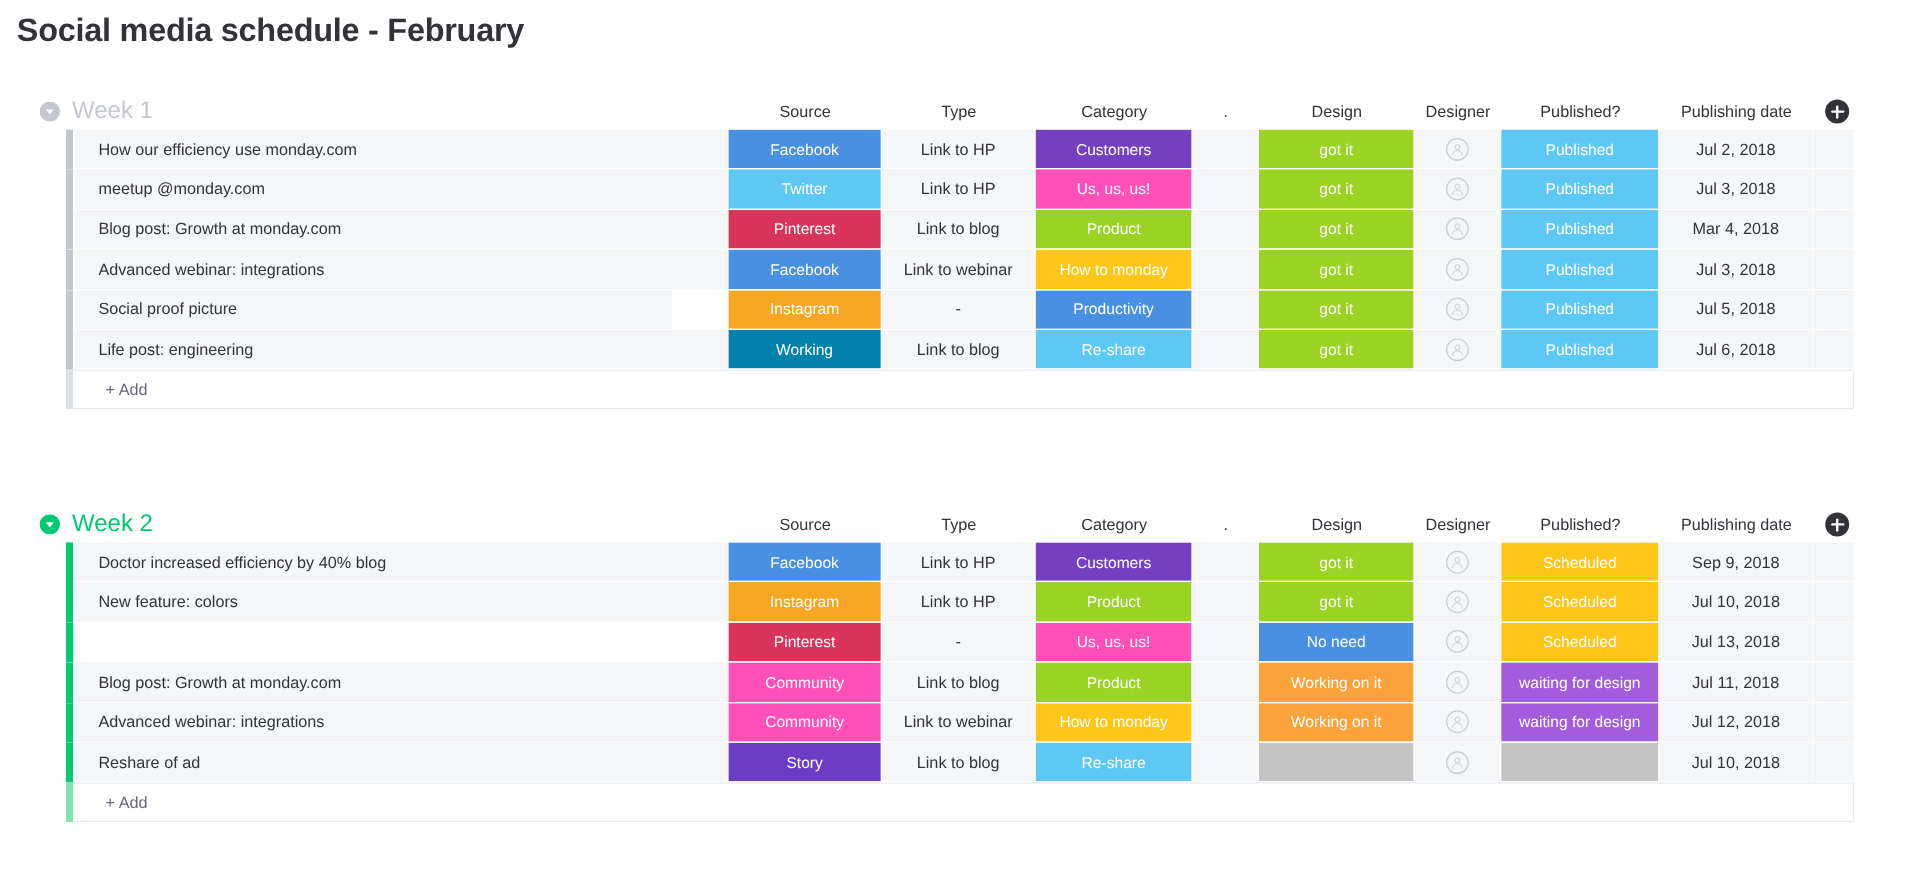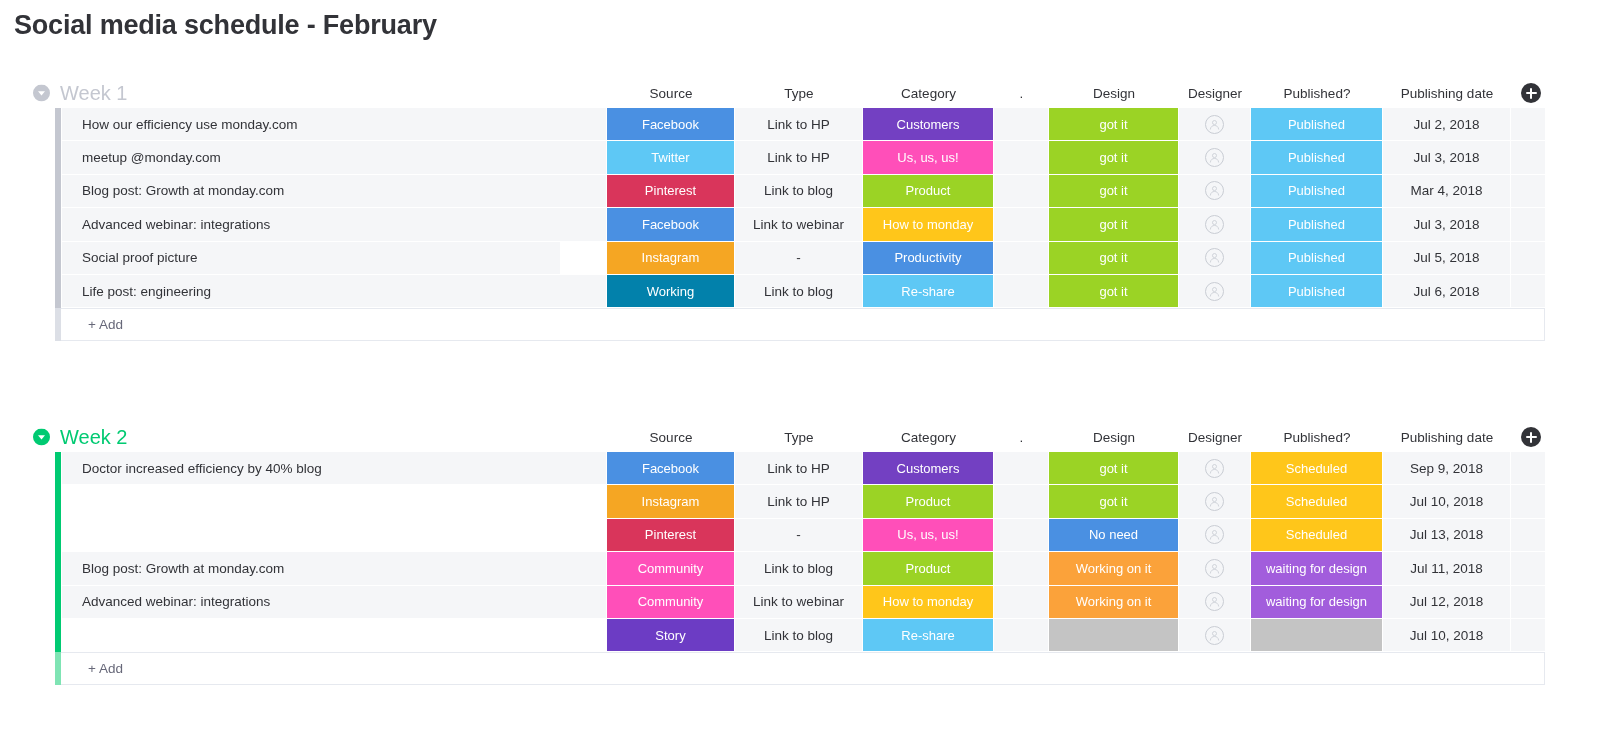--- a/index.html
+++ b/index.html
@@ -425,20 +425,21 @@
             <div class="cell" style="position: absolute; left: 1251px; top: 0px; bottom: 0px; width: 132px;">
               <div class="pill" style="background: rgb(255, 198, 26);">Scheduled</div>
             </div>
             <div class="cell" style="position: absolute; left: 1383px; top: 0px; bottom: 0px; width: 128px;">
               <span>Sep 9, 2018</span>
             </div>
             <div class="cell" style="position: absolute; left: 1511px; top: 0px; bottom: 0px; width: 35px;"></div>
           </div>
           <div class="row">
             <div class="accent" style="background: rgb(0, 202, 114);"></div>
+            <div class="cell name" style="position: absolute; left: 61px; top: 0px; bottom: 0px; width: 546px;">New feature: colors</div>
             <div class="cell" style="position: absolute; left: 607px; top: 0px; bottom: 0px; width: 128px;">
               <div class="pill" style="background: rgb(245, 166, 35);">Instagram</div>
             </div>
             <div class="cell" style="position: absolute; left: 735px; top: 0px; bottom: 0px; width: 128px;">
               <span>Link to HP</span>
             </div>
             <div class="cell" style="position: absolute; left: 863px; top: 0px; bottom: 0px; width: 131px;">
               <div class="pill" style="background: rgb(155, 211, 37);">Product</div>
             </div>
             <div class="cell" style="position: absolute; left: 994px; top: 0px; bottom: 0px; width: 55px;"></div>
@@ -551,20 +552,21 @@
             <div class="cell" style="position: absolute; left: 1251px; top: 0px; bottom: 0px; width: 132px;">
               <div class="pill" style="background: rgb(162, 93, 220);">waiting for design</div>
             </div>
             <div class="cell" style="position: absolute; left: 1383px; top: 0px; bottom: 0px; width: 128px;">
               <span>Jul 12, 2018</span>
             </div>
             <div class="cell" style="position: absolute; left: 1511px; top: 0px; bottom: 0px; width: 35px;"></div>
           </div>
           <div class="row">
             <div class="accent" style="background: rgb(0, 202, 114);"></div>
+            <div class="cell name" style="position: absolute; left: 61px; top: 0px; bottom: 0px; width: 546px;">Reshare of ad</div>
             <div class="cell" style="position: absolute; left: 607px; top: 0px; bottom: 0px; width: 128px; text-align: right;">
               <div class="pill" style="background: rgb(108, 60, 196);">Story</div>
             </div>
             <div class="cell" style="position: absolute; left: 735px; top: 0px; bottom: 0px; width: 128px;">
               <span>Link to blog</span>
             </div>
             <div class="cell" style="position: absolute; left: 863px; top: 0px; bottom: 0px; width: 131px;">
               <div class="pill" style="background: rgb(94, 200, 245);">Re-share</div>
             </div>
             <div class="cell" style="position: absolute; left: 994px; top: 0px; bottom: 0px; width: 55px;"></div>

